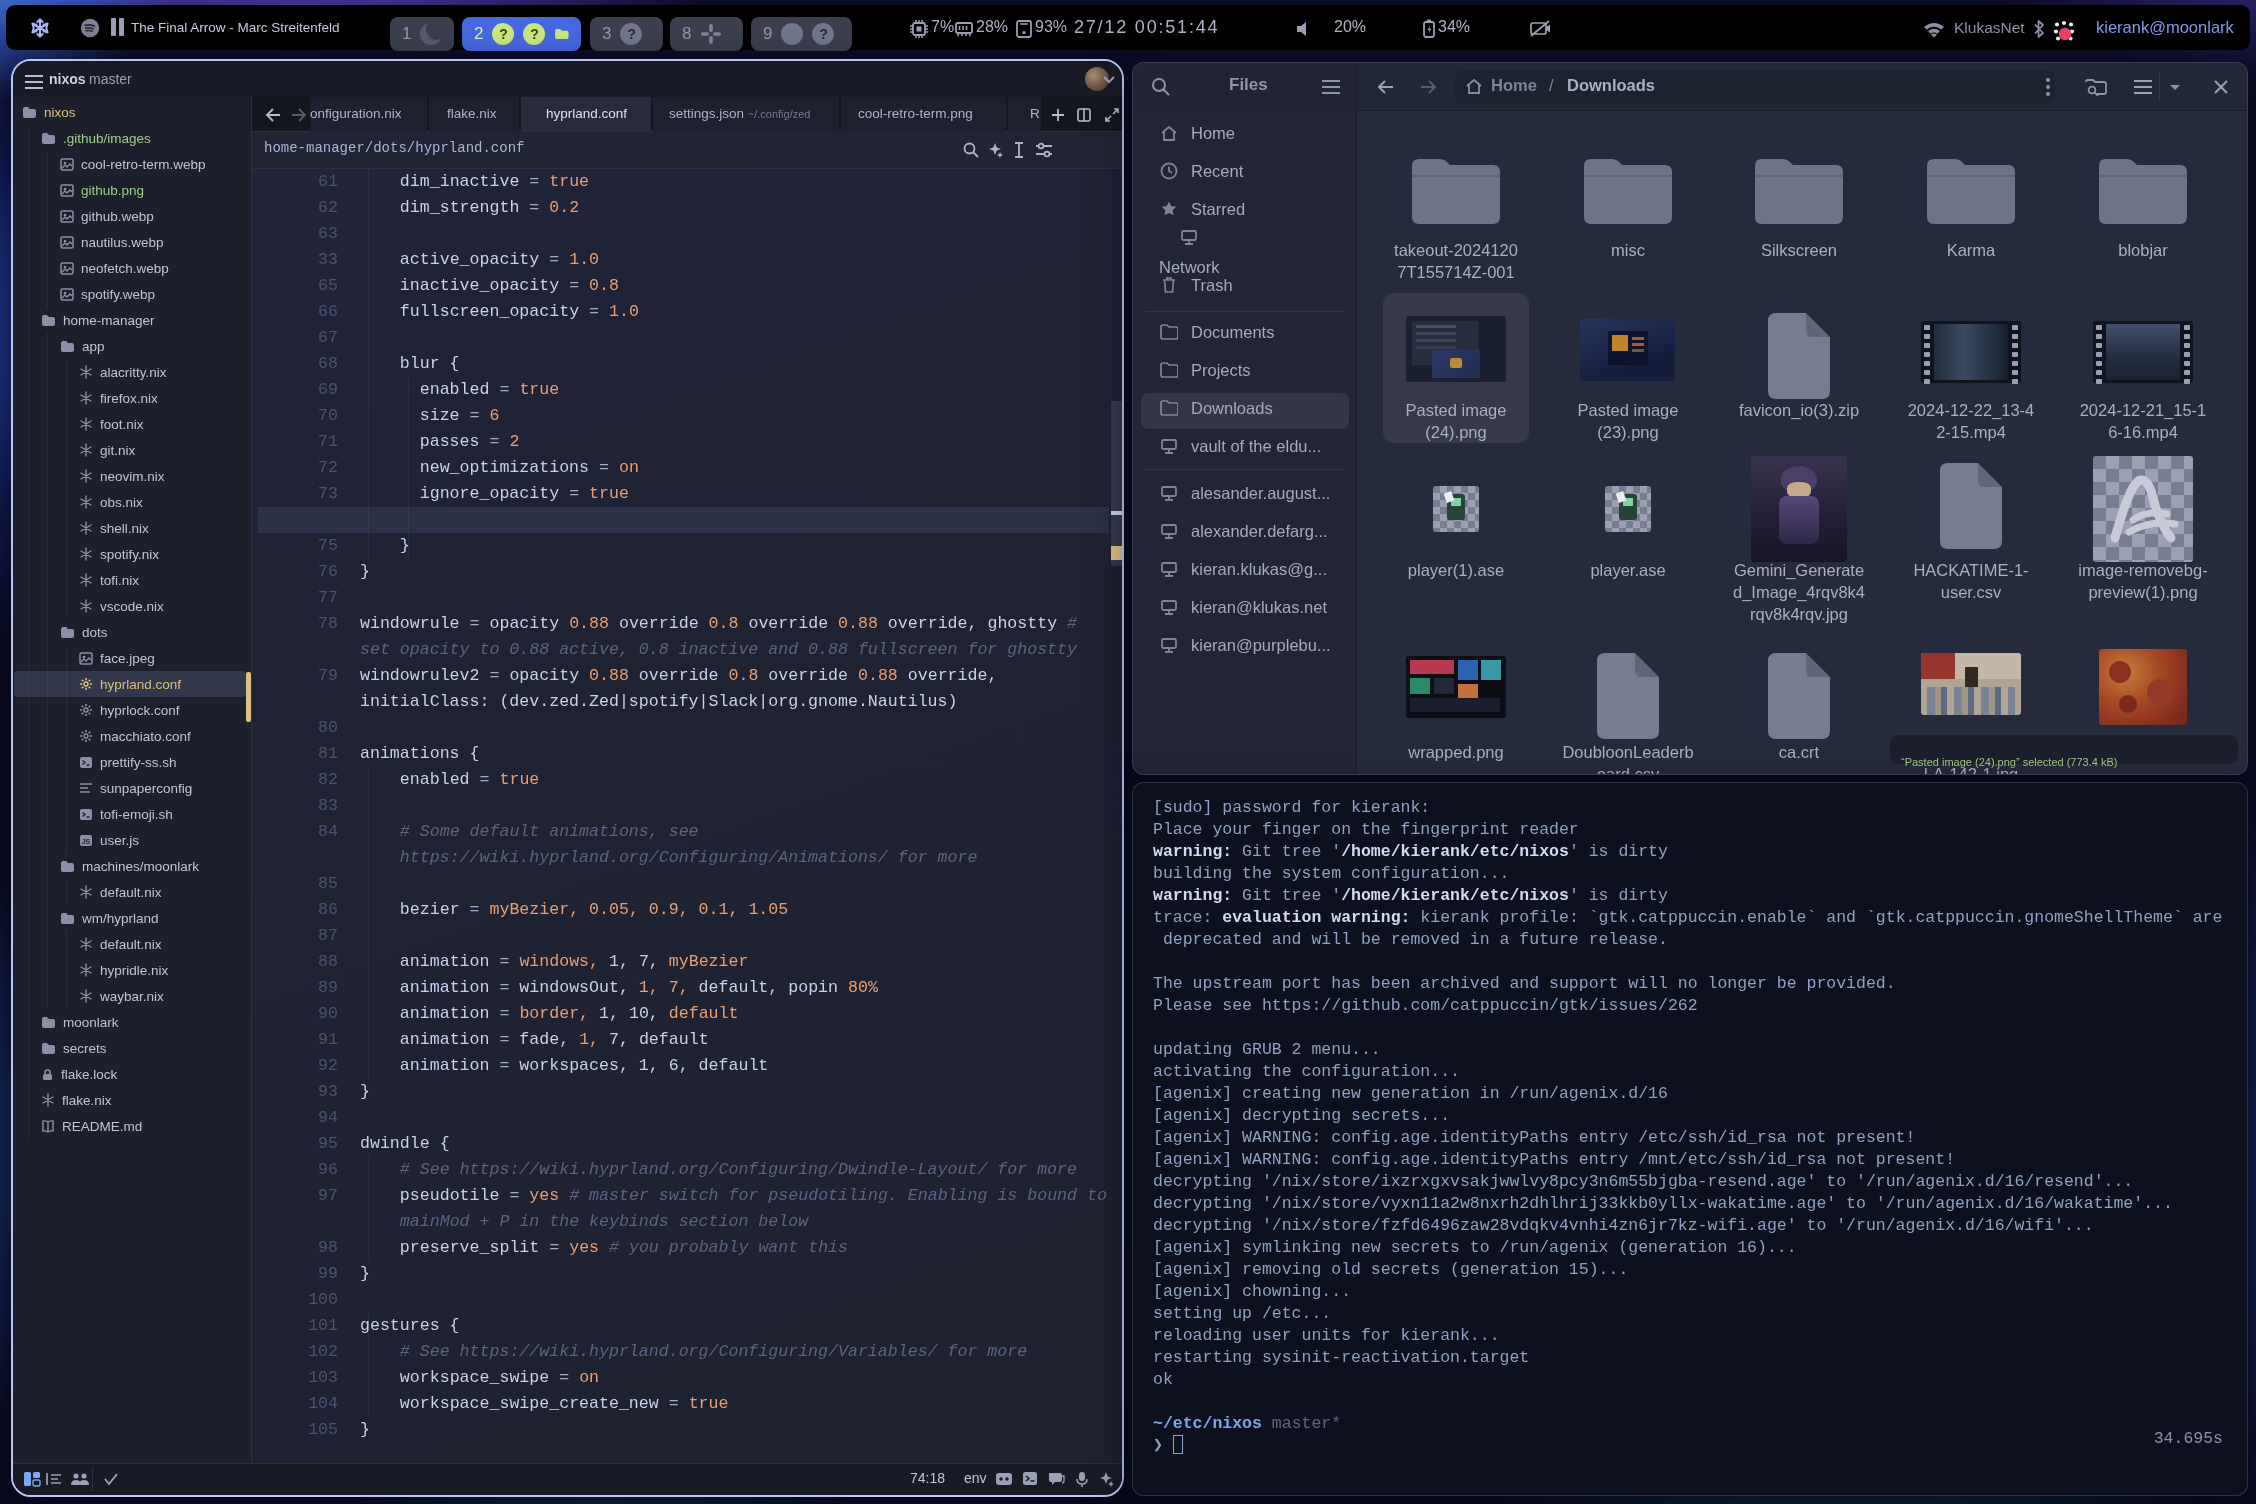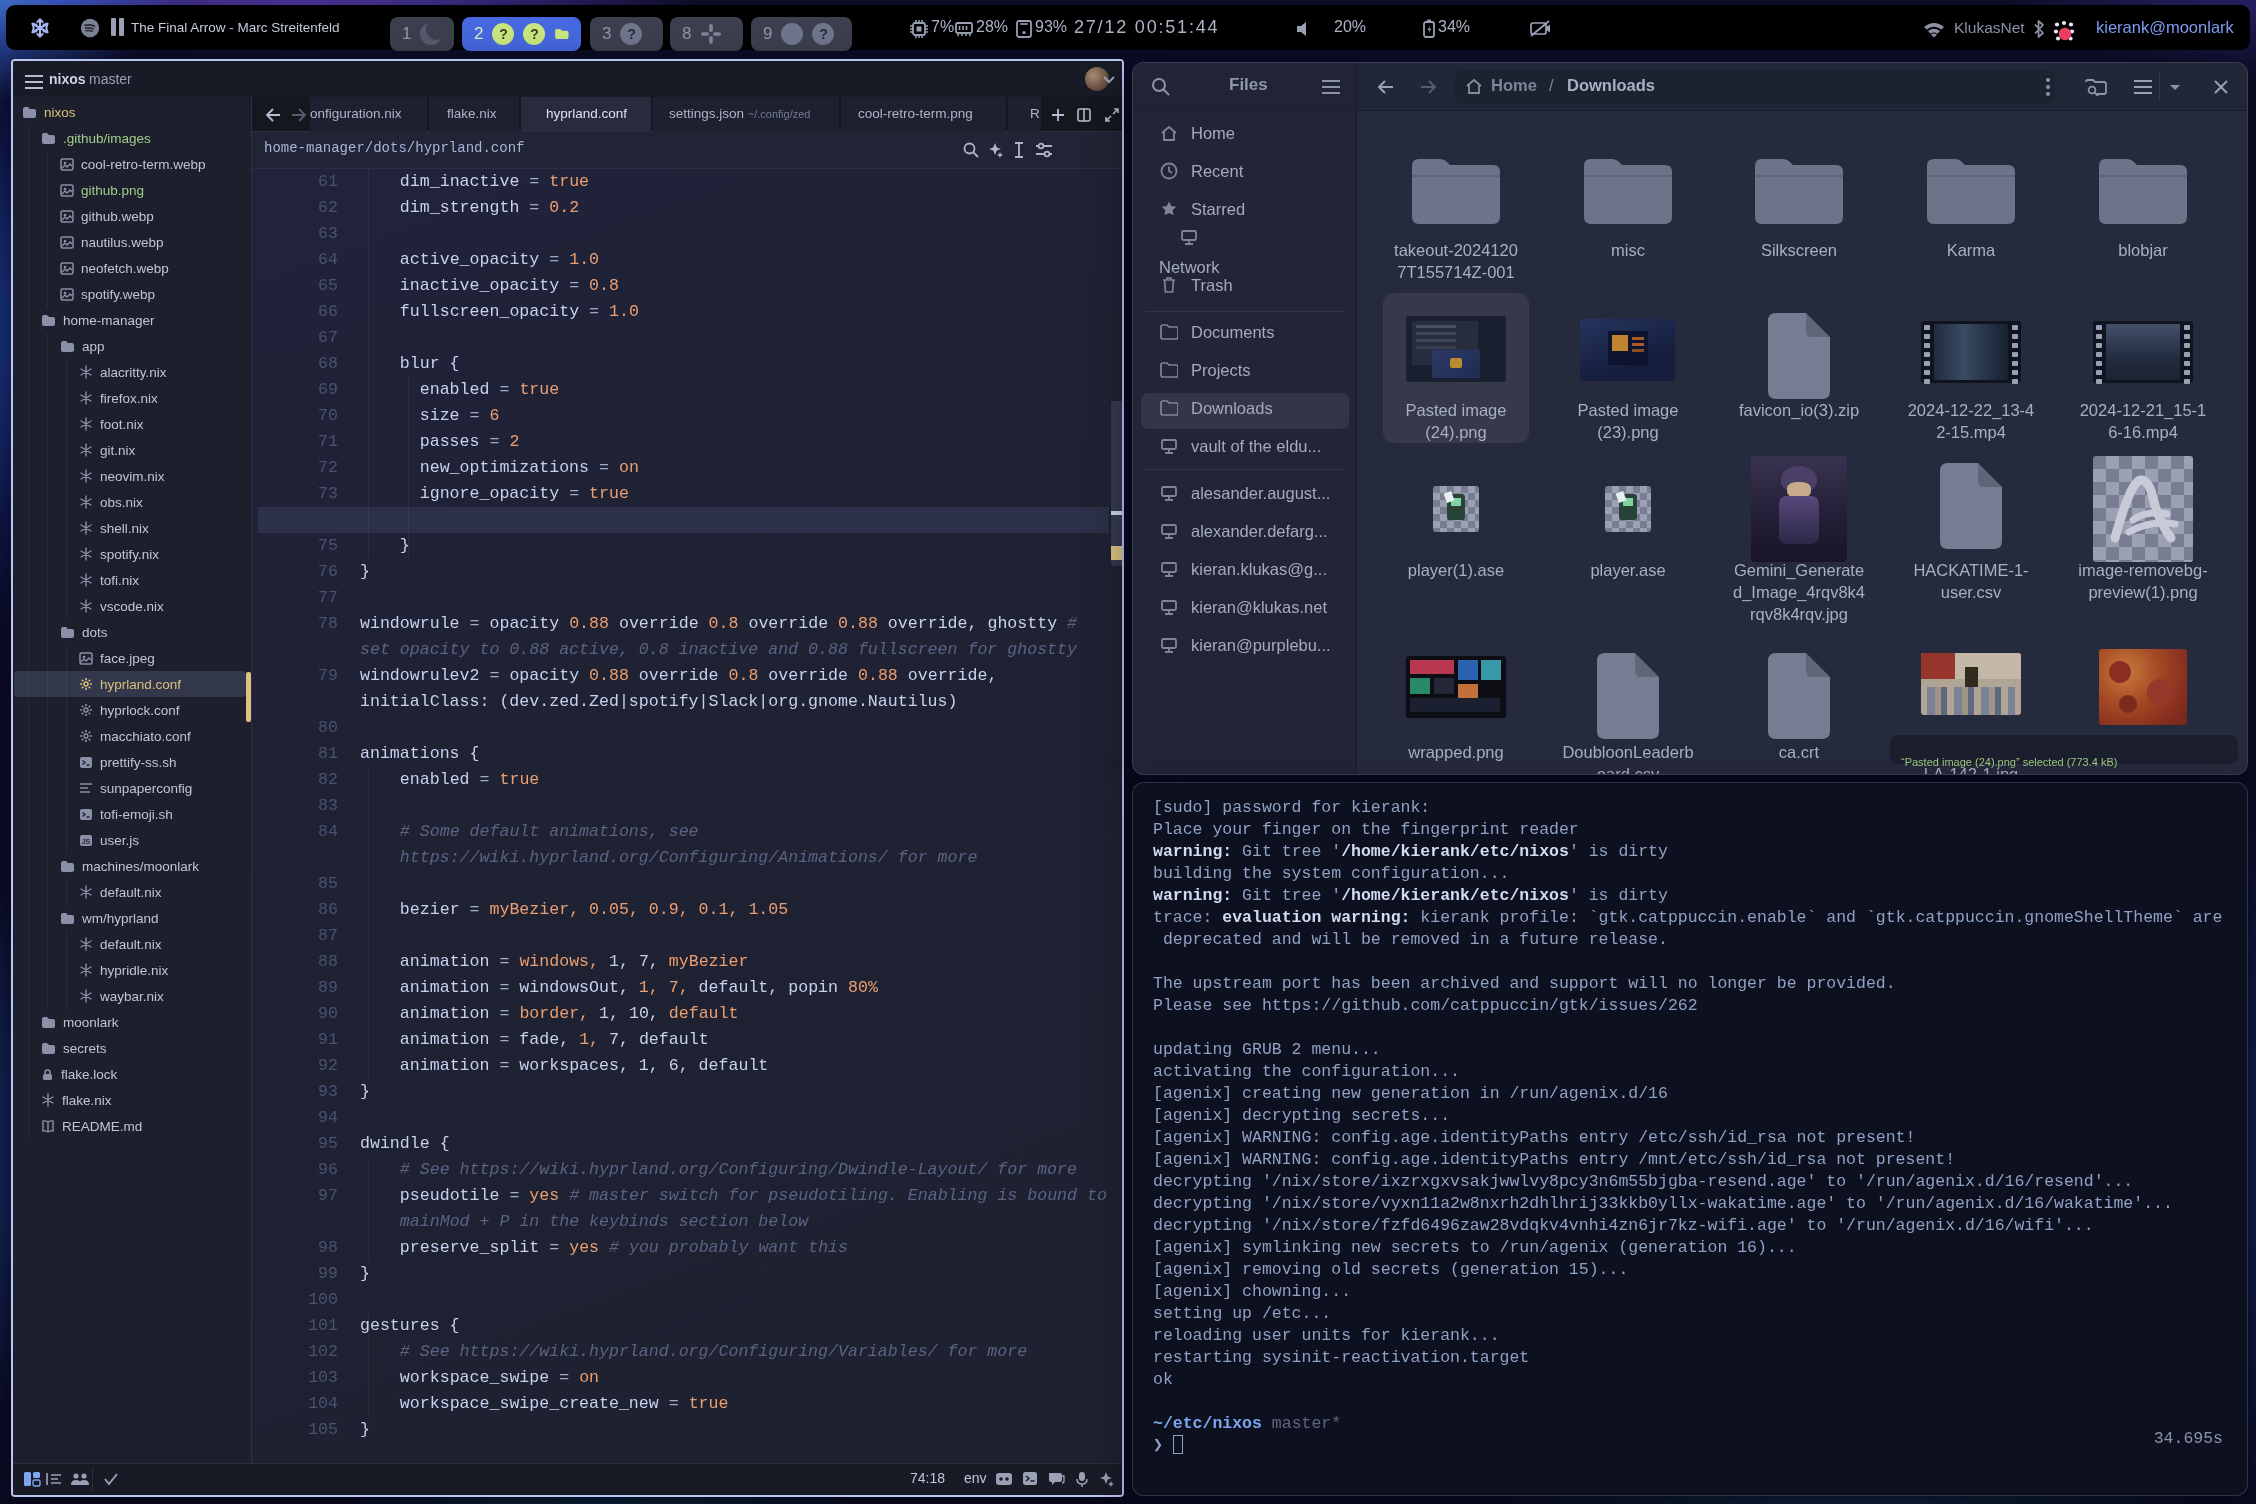--- a/index.html
+++ b/index.html
@@ -21,21 +21,21 @@
 
 #bar{position:absolute;left:6px;top:5px;width:2244px;height:45px;background:#000000;border-radius:9px;}
 #bar .txt{color:#aeb3c6;font-size:16px;}
 .pill{position:absolute;top:12px;height:34px;border-radius:8px;background:#3c3f4e;display:flex;align-items:center;gap:9px;padding:0 12px;color:#9298ad;font-size:17px;}
 .pill.active{background:#4668e0;color:#d7efc2;}
 .qcirc{flex:0 0 22px;width:22px;height:22px;border-radius:50%;line-height:22px;background:#70768c;color:#2a2c36;font-size:14px;font-weight:bold;display:flex;align-items:center;justify-content:center;}
 .qcirc.g{background:#c9e77f;color:#39411f;}
 
 .win{position:absolute;border-radius:12px;}
 
-#zed{left:11px;top:59px;width:1113px;height:1438px;background:#1e2130;border:2px solid #b9c6f2;border-radius:4px;overflow:hidden;box-shadow:0 14px 42px rgba(2,3,12,0.55);}
+#zed{left:11px;top:59px;width:1113px;height:1438px;background:#1e2130;border:2px solid #b9c6f2;border-radius:20px;overflow:hidden;box-shadow:0 14px 42px rgba(2,3,12,0.55);}
 #zed .titlebar{position:absolute;left:0;top:0;width:100%;height:36px;background:#181a26;}
 #zed .tabbar{position:absolute;left:239px;top:36px;width:874px;height:35px;background:#15171f;border-bottom:1px solid #2c2f40;}
 #zed .crumb{position:absolute;left:239px;top:71px;width:874px;height:37px;background:#212434;border-bottom:1px solid #2c2f40;color:#a9b4d6;}
 #zed .sidebar{position:absolute;left:0;top:36px;width:239px;height:1366px;background:#1d1f2d;border-right:1px solid #2c2f40;}
 #zed .codearea{position:absolute;left:239px;top:108px;width:874px;height:1294px;background:linear-gradient(160deg,#20233a 0%,#1f2233 40%,#1e2130 100%);}
 #zed .statusbar{position:absolute;left:0;top:1402px;width:100%;height:32px;background:#181a26;border-top:1px solid #2c2f40;}
 .treerow{position:absolute;height:26px;display:flex;align-items:center;gap:7px;color:#bfc5d8;font-size:13.5px;white-space:nowrap;}
 .trow-sel{position:absolute;left:1px;width:232px;height:26px;background:#33374b;border-radius:4px;}
 .gline{position:absolute;width:1px;background:rgba(255,255,255,0.055);}
 .coderow{position:absolute;left:0;height:26px;width:874px;white-space:pre;font-family:"Liberation Mono",monospace;font-size:16.6px;line-height:26px;color:#c7d1ee;}
@@ -523,21 +523,21 @@
     <div class="abs" style="left:239px;top:108px;width:874px;height:1294px;overflow:hidden;">
       <div class="abs" style="left:6px;top:338px;width:851px;height:26px;background:#2c3048;"></div>
       <div class="gline" style="left:116px;top:0px;height:390px;"></div>
       <div class="gline" style="left:156px;top:208px;height:182px;"></div>
       <div class="gline" style="left:116px;top:598px;height:312px;"></div>
       <div class="gline" style="left:116px;top:988px;height:104px;"></div>
       <div class="gline" style="left:116px;top:1144px;height:104px;"></div>
       <div class="coderow" style="top:0px;"><span class="ln" style="color:#4b5270;">61</span><span class="ct">    <span>dim_inactive</span> <span class="eq">=</span> <span class="o">true</span></span></div>
       <div class="coderow" style="top:26px;"><span class="ln" style="color:#4b5270;">62</span><span class="ct">    <span>dim_strength</span> <span class="eq">=</span> <span class="o">0.2</span></span></div>
       <div class="coderow" style="top:52px;"><span class="ln" style="color:#4b5270;">63</span><span class="ct"></span></div>
-      <div class="coderow" style="top:78px;"><span class="ln" style="color:#4b5270;">64</span><span class="ct">    <span>active_opacity</span> <span class="eq">=</span> <span class="o">1.0</span></span></div>
+      <div class="coderow" style="top:78px;"><span class="ln" style="color:#4b5270;">33</span><span class="ct">    <span>active_opacity</span> <span class="eq">=</span> <span class="o">1.0</span></span></div>
       <div class="coderow" style="top:104px;"><span class="ln" style="color:#4b5270;">65</span><span class="ct">    <span>inactive_opacity</span> <span class="eq">=</span> <span class="o">0.8</span></span></div>
       <div class="coderow" style="top:130px;"><span class="ln" style="color:#4b5270;">66</span><span class="ct">    <span>fullscreen_opacity</span> <span class="eq">=</span> <span class="o">1.0</span></span></div>
       <div class="coderow" style="top:156px;"><span class="ln" style="color:#4b5270;">67</span><span class="ct"></span></div>
       <div class="coderow" style="top:182px;"><span class="ln" style="color:#4b5270;">68</span><span class="ct">    blur {</span></div>
       <div class="coderow" style="top:208px;"><span class="ln" style="color:#4b5270;">69</span><span class="ct">      <span>enabled</span> <span class="eq">=</span> <span class="o">true</span></span></div>
       <div class="coderow" style="top:234px;"><span class="ln" style="color:#4b5270;">70</span><span class="ct">      <span>size</span> <span class="eq">=</span> <span class="o">6</span></span></div>
       <div class="coderow" style="top:260px;"><span class="ln" style="color:#4b5270;">71</span><span class="ct">      <span>passes</span> <span class="eq">=</span> <span class="o">2</span></span></div>
       <div class="coderow" style="top:286px;"><span class="ln" style="color:#4b5270;">72</span><span class="ct">      <span>new_optimizations</span> <span class="eq">=</span> <span class="o">on</span></span></div>
       <div class="coderow" style="top:312px;"><span class="ln" style="color:#4b5270;">73</span><span class="ct">      <span>ignore_opacity</span> <span class="eq">=</span> <span class="o">true</span></span></div>
       <div class="coderow" style="top:364px;"><span class="ln" style="color:#4b5270;">75</span><span class="ct">    }</span></div>

